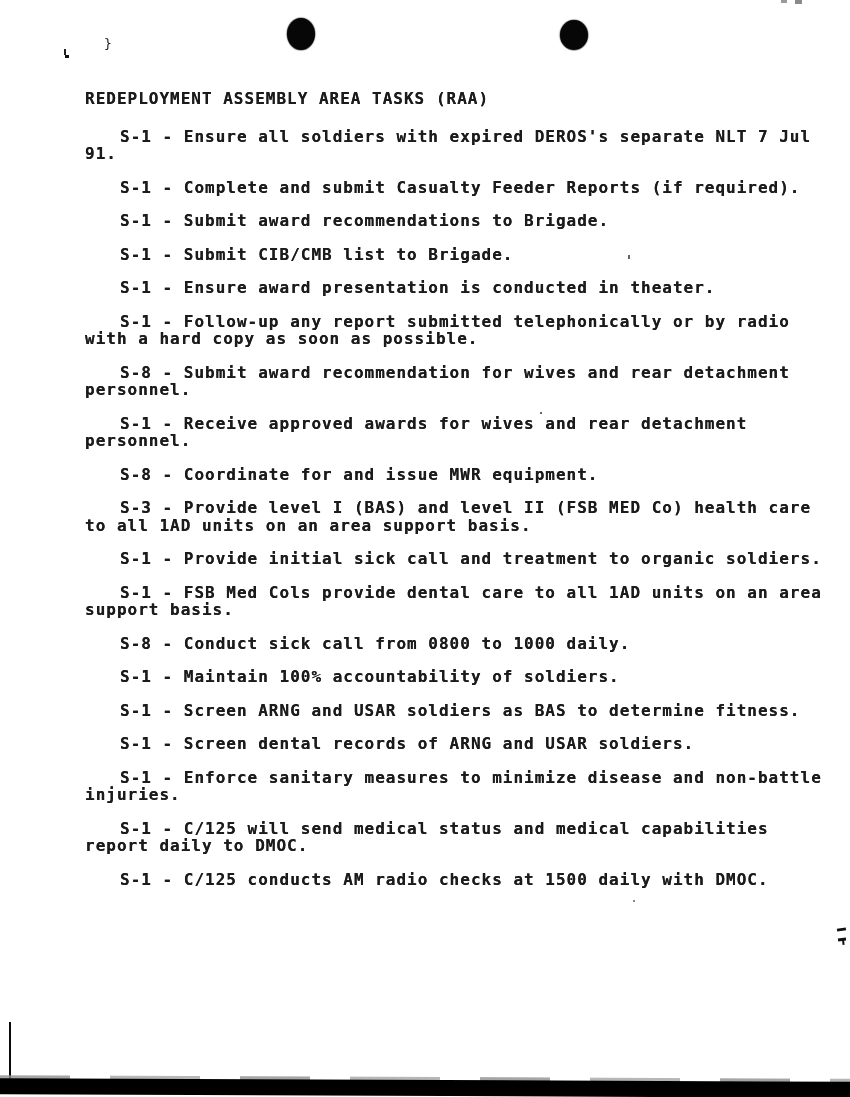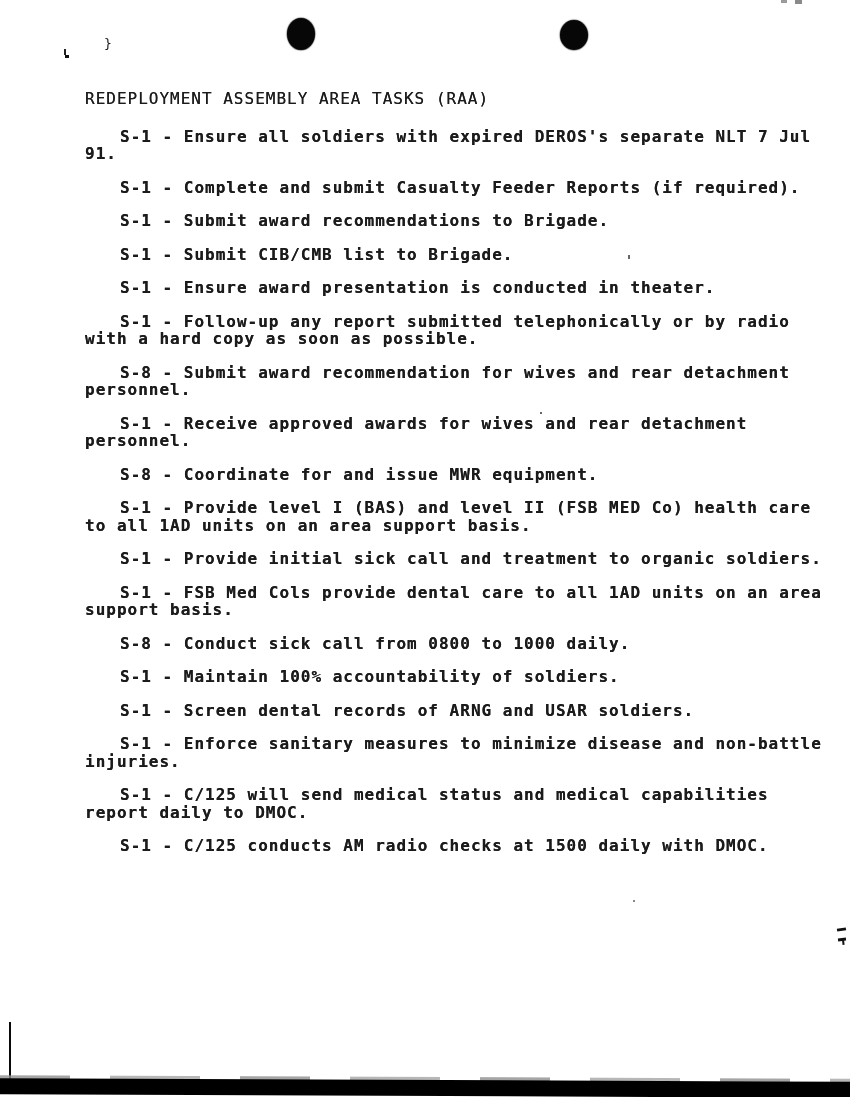--- a/index.html
+++ b/index.html
@@ -23,21 +23,21 @@
     top: 90px;
     width: 762px;
     font-size: 16px;
     line-height: 17.5px;
     letter-spacing: 1px;
     color: #1b1b1b;
     text-shadow: 0 0 0.6px rgba(25,25,25,0.85);
   }
   .doc h1 {
     font-size: 16px;
-    font-weight: normal;
+    font-weight: bold;
     margin: 0 0 20px 0;
     line-height: 17.5px;
     letter-spacing: 1px;
   }
   .task {
     margin: 16px 0 15px 0;
     white-space: pre-line;
     text-indent: 35px;
     font-weight: bold;
   }
@@ -140,27 +140,28 @@
         <p class="task">S-1 - Submit award recommendations to Brigade.</p>
         <p class="task">S-1 - Submit CIB/CMB list to Brigade.</p>
         <p class="task">S-1 - Ensure award presentation is conducted in theater.</p>
         <p class="task">S-1 - Follow-up any report submitted telephonically or by radio
 with a hard copy as soon as possible.</p>
         <p class="task">S-8 - Submit award recommendation for wives and rear detachment
 personnel.</p>
         <p class="task">S-1 - Receive approved awards for wives and rear detachment
 personnel.</p>
         <p class="task">S-8 - Coordinate for and issue MWR equipment.</p>
-        <p class="task">S-1 - Provide level I (BAS) and level II (FSB MED Co) health care
+        <p class="task">S-3 - Provide level I (BAS) and level II (FSB MED Co) health care
 to all 1AD units on an area support basis.</p>
         <p class="task">S-1 - Provide initial sick call and treatment to organic soldiers.</p>
         <p class="task">S-1 - FSB Med Cols provide dental care to all 1AD units on an area
 support basis.</p>
         <p class="task">S-8 - Conduct sick call from 0800 to 1000 daily.</p>
         <p class="task">S-1 - Maintain 100% accountability of soldiers.</p>
+        <p class="task">S-1 - Screen ARNG and USAR soldiers as BAS to determine fitness.</p>
         <p class="task">S-1 - Screen dental records of ARNG and USAR soldiers.</p>
         <p class="task">S-1 - Enforce sanitary measures to minimize disease and non-battle
 injuries.</p>
         <p class="task">S-1 - C/125 will send medical status and medical capabilities
 report daily to DMOC.</p>
         <p class="task">S-1 - C/125 conducts AM radio checks at 1500 daily with DMOC.</p>
       </div>
   </div>
 
   <div class="corner-line"></div>

